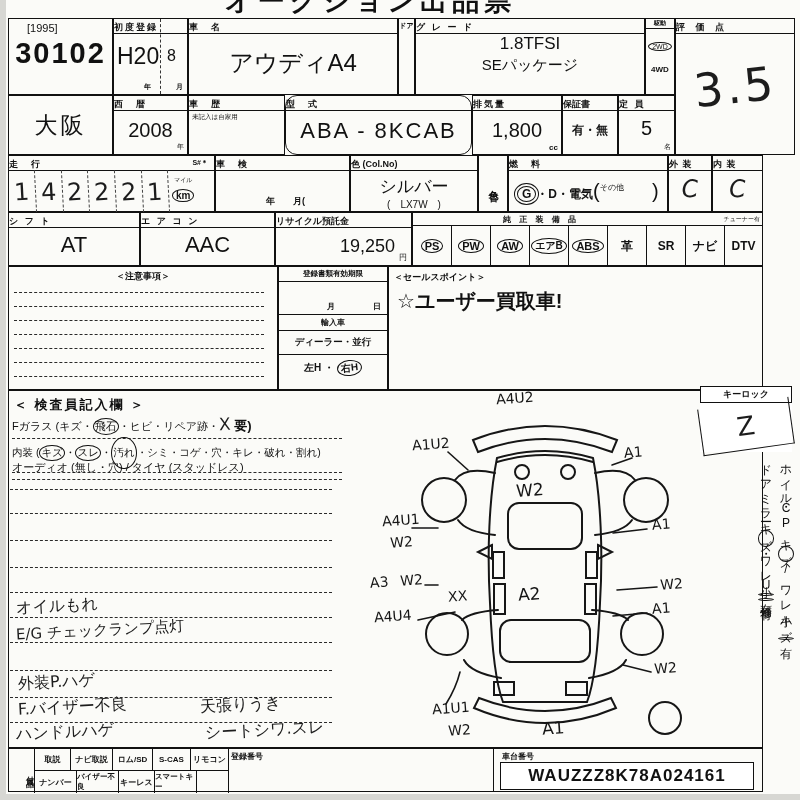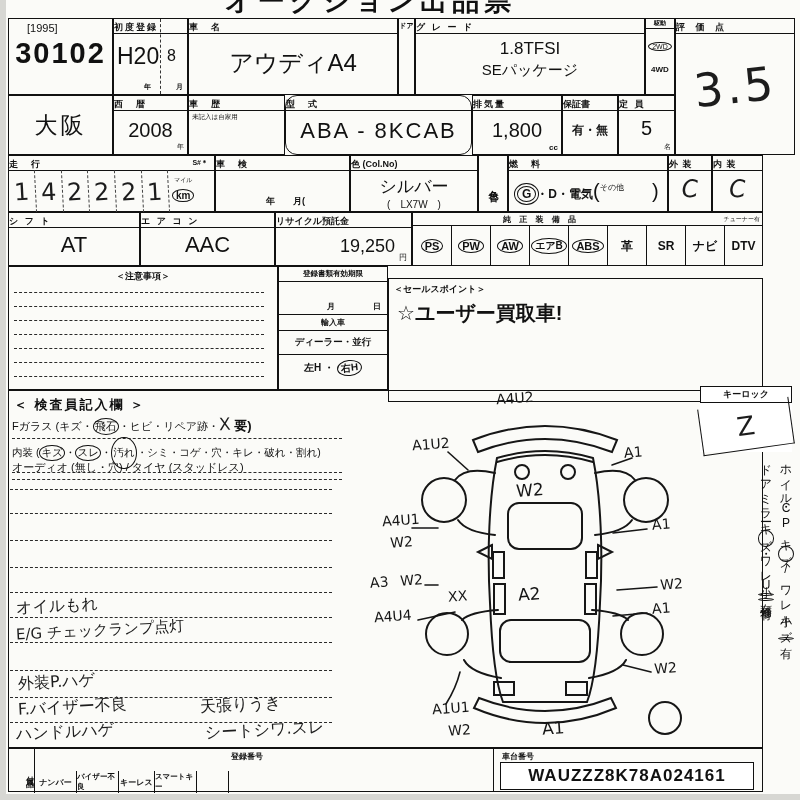--- a/index.html
+++ b/index.html
@@ -55,21 +55,21 @@
   <div class="rhdr">車　名</div>
   <div class="ctr" style="height:58px;font-size:24px;">アウディA4</div>
 </div>
 
 <div class="abs bd" style="left:398px;top:18px;width:17px;height:77px;">
   <div class="tiny" style="text-align:center;padding-top:2px;font-weight:bold;">ドア</div>
 </div>
 
 <div class="abs bd" style="left:415px;top:18px;width:230px;height:77px;">
   <div class="rhdr">グ レ ー ド</div>
-  <div style="text-align:center;font-size:17px;margin-top:5px;">1.8TFSI</div>
+  <div style="text-align:center;font-size:17px;">1.8TFSI</div>
   <div style="text-align:center;font-size:15px;margin-top:2px;">SEパッケージ</div>
 </div>
 
 <div class="abs bd" style="left:645px;top:18px;width:30px;height:77px;">
   <div style="font-size:6px;font-weight:bold;text-align:center;border-bottom:1px solid #111;">駆動</div>
   <div style="text-align:center;margin-top:6px;"><span class="ring" style="font-size:7px;">2WD</span></div>
   <div style="text-align:center;margin-top:12px;font-size:8px;font-weight:bold;">4WD</div>
 </div>
 
 <div class="abs bd" style="left:675px;top:18px;width:120px;height:137px;">
@@ -229,21 +229,21 @@
   </div>
   <div style="font-size:8px;font-weight:bold;text-align:center;border-bottom:1px solid #111;padding:2px 0;">輸入車</div>
   <div style="font-size:9.5px;font-weight:bold;text-align:center;border-bottom:1px solid #111;padding:5px 0;">ディーラー・並行</div>
   <div style="text-align:center;padding-top:5px;font-size:10px;font-weight:bold;">
     <span>左H</span>
     <span>・</span>
     <span class="ring" style="transform:rotate(-6deg);">右H</span>
   </div>
 </div>
 
-<div class="abs bd" style="left:388px;top:266px;width:375px;height:124px;margin-top:12px;">
+<div class="abs bd" style="left:388px;top:266px;width:375px;height:124px;">
   <div style="font-size:9px;font-weight:bold;padding:4px 0 0 5px;">＜セールスポイント＞</div>
   <div style="font-size:20px;font-weight:bold;padding:4px 0 0 8px;">☆ユーザー買取車!</div>
 </div>
 
 <div class="abs bd" style="left:8px;top:390px;width:755px;height:358px;"></div>
 
 <div class="abs" style="left:14px;top:396px;font-size:13px;font-weight:bold;letter-spacing:2px;">＜ 検査員記入欄 ＞</div>
 
 <div class="abs notefoot" style="left:12px;top:414px;width:330px;font-size:11px;padding-bottom:3px;white-space:nowrap;">
   <span>Fガラス (キズ・</span><span class="ring2" style="display:inline-block;padding:0 1px;">飛石</span><span>・ヒビ・リペア跡・</span><span class="hand" style="display:inline-block;font-size:17px;">X</span><span style="font-size:13px;font-weight:bold;"> 要)</span>
@@ -353,20 +353,27 @@
     <span class="seg">ホイル・CPキ</span><span class="seg ring2">ズ</span><span class="seg">/ワレ</span><span class="seg">小キズ</span><span class="seg ring2">有</span>
   </div>
   <div>
     <span class="seg">ドアミラーキ</span><span class="seg ring2">ズ</span><span class="seg">・ワレ</span><span class="seg">小U</span><span class="seg ring2">有</span><span class="seg">補修</span><span class="seg ring2">有</span>
   </div>
 </div>
 
 <div class="abs bd" style="left:8px;top:748px;width:486px;height:44px;">
   <div class="abs vtext" style="left:0;top:0;width:26px;height:44px;border-right:1px solid #111;font-size:8px;font-weight:bold;text-align:center;padding-top:3px;">付属品</div>
 
+  <div class="abs" style="left:26px;top:0;width:194px;height:22px;display:flex;border-bottom:1px solid #111;">
+    <div class="ctr" style="width:36px;border-right:1px solid #111;font-size:8px;font-weight:bold;">取説</div>
+    <div class="ctr" style="width:42px;border-right:1px solid #111;font-size:8px;font-weight:bold;">ナビ取説</div>
+    <div class="ctr" style="width:40px;border-right:1px solid #111;font-size:8px;font-weight:bold;">ロム/SD</div>
+    <div class="ctr" style="width:38px;border-right:1px solid #111;font-size:8px;font-weight:bold;">S-CAS</div>
+    <div class="ctr" style="width:38px;border-right:1px solid #111;font-size:8px;font-weight:bold;">リモコン</div>
+  </div>
 
   <div class="abs" style="left:26px;top:22px;width:194px;height:22px;display:flex;">
     <div class="ctr" style="width:42px;border-right:1px solid #111;font-size:8px;font-weight:bold;">ナンバー</div>
     <div class="ctr" style="width:42px;border-right:1px solid #111;font-size:7.5px;font-weight:bold;">バイザー不良</div>
     <div class="ctr" style="width:36px;border-right:1px solid #111;font-size:8px;font-weight:bold;">キーレス</div>
     <div class="ctr" style="width:42px;border-right:1px solid #111;font-size:7.5px;font-weight:bold;">スマートキー</div>
     <div style="width:32px;border-right:1px solid #111;"></div>
   </div>
   <div class="abs" style="left:222px;top:2px;font-size:8px;font-weight:bold;">登録番号</div>
 </div>

